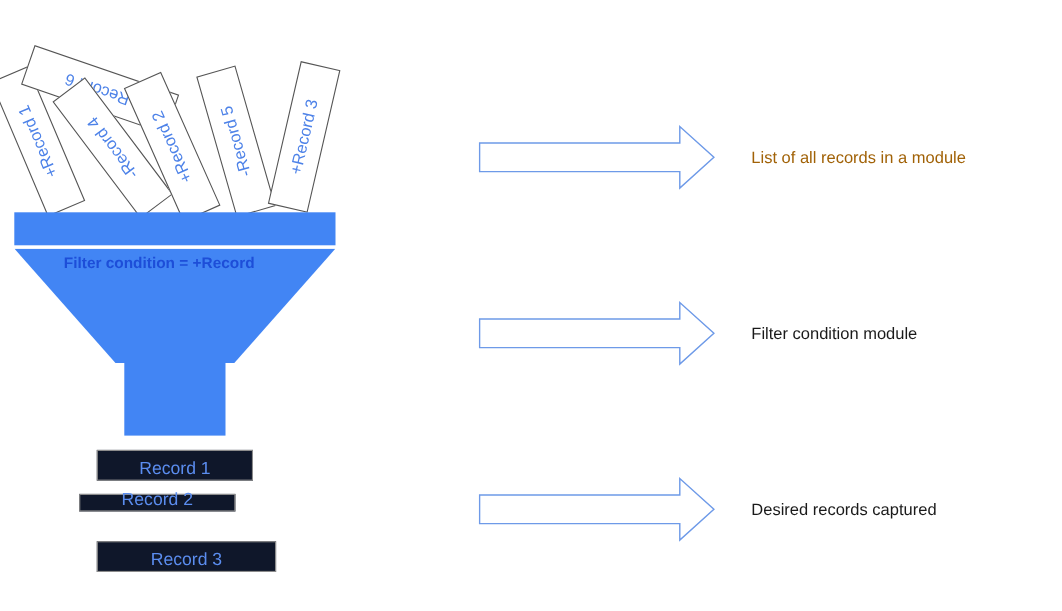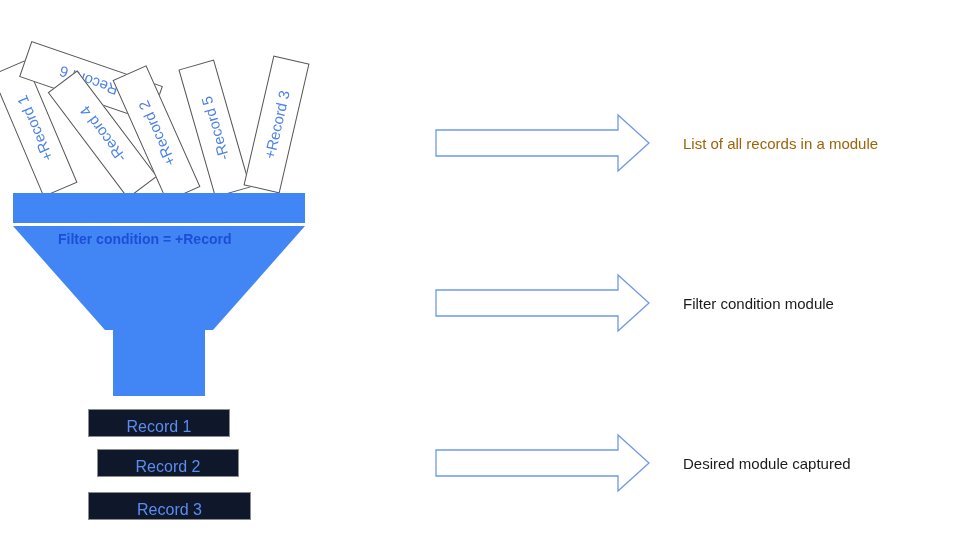--- a/index.html
+++ b/index.html
@@ -126,21 +126,21 @@
 
   <div id="funnel-bar" class="funnel-bar" style="left: 13px; top: 193px; width: 292px; height: 30px; background: rgb(66, 133, 244);"></div>
   <div id="funnel-cone" class="funnel-cone" style="left: 13px; top: 226px; width: 292px; height: 104px; background: rgb(66, 133, 244);"></div>
   <div id="funnel-stem" class="funnel-stem" style="left: 113px; top: 330px; width: 92px; height: 66px; background: rgb(66, 133, 244);"></div>
   <div id="funnel-text" class="funnel-text" style="left: 58px; top: 231px; color: #1d4ed8;">Filter condition = +Record</div>
 
   <div id="output-boxes">
       <div class="out-box" style="left: 88px; top: 409px; width: 142px; height: 28px; border-color: rgb(140, 140, 140);">
         <span class="out-box-label" style="color: rgb(91, 141, 239);">Record 1</span>
       </div>
-      <div class="out-box" style="left: 97px; top: 449px; width: 142px; height: 28px; border-color: rgb(140, 140, 140);">
+      <div class="out-box" style="left: 72px; top: 449px; width: 142px; height: 16px; border-color: rgb(140, 140, 140);">
         <span class="out-box-label" style="color: rgb(91, 141, 239);">Record 2</span>
       </div>
       <div class="out-box" style="left: 88px; top: 492px; width: 163px; height: 28px; border-color: rgb(140, 140, 140);">
         <span class="out-box-label" style="color: rgb(91, 141, 239);">Record 3</span>
       </div>
     </div>
 
   <div id="annotations">
       <div class="arrow-row" style="top: 108px;">
         <svg class="arrow-svg" width="215" height="70" viewBox="0 0 215 70">
@@ -151,17 +151,17 @@
       <div class="arrow-row" style="top: 268px;">
         <svg class="arrow-svg" width="215" height="70" viewBox="0 0 215 70">
           <polygon points="1,22 183,22 183,7 214,35 183,63 183,48 1,48" fill="#ffffff" stroke="#6e9ae8" stroke-width="1.3" stroke-linejoin="miter"></polygon>
         </svg>
         <span class="arrow-caption" style="color: rgb(26, 26, 26);">Filter condition module</span>
       </div>
       <div class="arrow-row" style="top: 428px;">
         <svg class="arrow-svg" width="215" height="70" viewBox="0 0 215 70">
           <polygon points="1,22 183,22 183,7 214,35 183,63 183,48 1,48" fill="#ffffff" stroke="#6e9ae8" stroke-width="1.3" stroke-linejoin="miter"></polygon>
         </svg>
-        <span class="arrow-caption" style="color: rgb(26, 26, 26);">Desired module captured</span>
+        <span class="arrow-caption" style="color: rgb(26, 26, 26);">Desired records captured</span>
       </div>
     </div>
 
 </div>
 
 </body></html>

